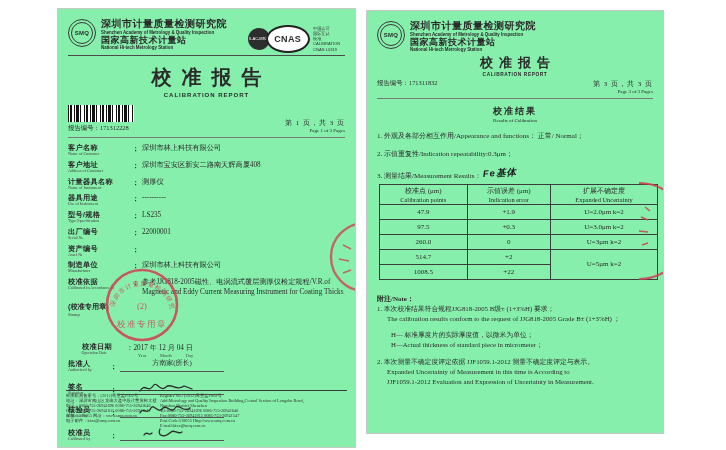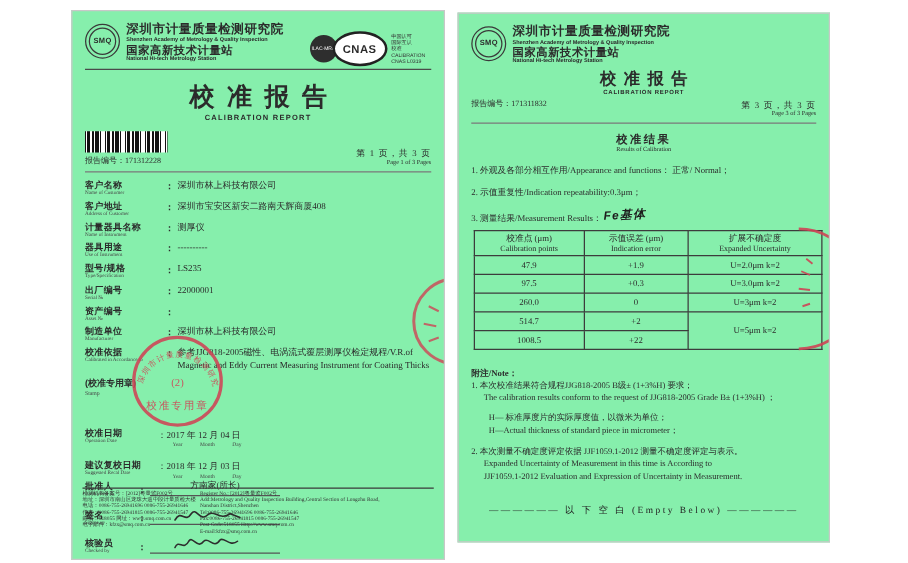--- a/index.html
+++ b/index.html
@@ -217,42 +217,28 @@
           <div class="ival">参考JJG818-2005磁性、电涡流式覆层测厚仪检定规程/V.R.of Magnetic and Eddy Current Measuring Instrument for Coating Thicks</div>
         </div>
       </div>
 
     <div class="bottom">
       <div class="bcol-l">
         <div class="stamp-label">
           <div class="cn">(校准专用章)</div>
           <div class="en">Stamp</div>
         </div>
-        <div id="date-rows" style="margin-top:26px;">
+        <div id="date-rows" style="margin-top:26px;text-align:center;">
             <div class="date-row">
               <div class="ilabel" style="width: 58px;">
                 <div class="cn">校准日期</div>
                 <div class="en">Operation Date</div>
               </div>
               <div>
                 <div class="date-vals">：2017 年  12 月 04 日</div>
-                <div class="date-units">
-                  <span>Year</span>
-                  <span>Month</span>
-                  <span>Day</span>
-                </div>
-              </div>
-            </div>
-            <div class="date-row">
-              <div class="ilabel" style="width: 58px;">
-                <div class="cn">建议复校日期</div>
-                <div class="en">Suggested Recal Date</div>
-              </div>
-              <div>
-                <div class="date-vals">：2018 年  12 月 03 日</div>
                 <div class="date-units">
                   <span>Year</span>
                   <span>Month</span>
                   <span>Day</span>
                 </div>
               </div>
             </div>
           </div>
       </div>
       <div class="bcol-r" id="sig-rows">
@@ -424,20 +410,19 @@
           <div class="note-line indent1">The calibration results conform to the request of JJG818-2005 Grade B± (1+3%H) ；</div>
           <div class="note-gap"></div>
           <div class="note-line indent2">H— 标准厚度片的实际厚度值，以微米为单位；</div>
           <div class="note-line indent2">H—Actual thickness of standard piece in micrometer；</div>
           <div class="note-gap"></div>
           <div class="note-line">2. 本次测量不确定度评定依据 JJF1059.1-2012 测量不确定度评定与表示。</div>
           <div class="note-line indent1">Expanded Uncertainty of Measurement in this time is  According to</div>
           <div class="note-line indent1">JJF1059.1-2012 Evaluation and Expression of Uncertainty in Measurement.</div>
         </div>
     </div>
-    <div class="empty-below">—————— 以  下  空  白 (Empty Below) ——————</div>
   </div>
 
   <svg class="stamp-arc" viewBox="0 0 36 104">
     <path d="M 6 4 A 46 46 0 0 1 6 100" fill="none" stroke="#cf4456" stroke-width="2.2"></path>
     <path d="M8 38 l7 3 M6 52 l9 1 M9 66 l6 -2 M12 28 l5 4" stroke="#cf4456" stroke-width="1.5" fill="none"></path>
   </svg>
 </div>
 
 </body></html>

